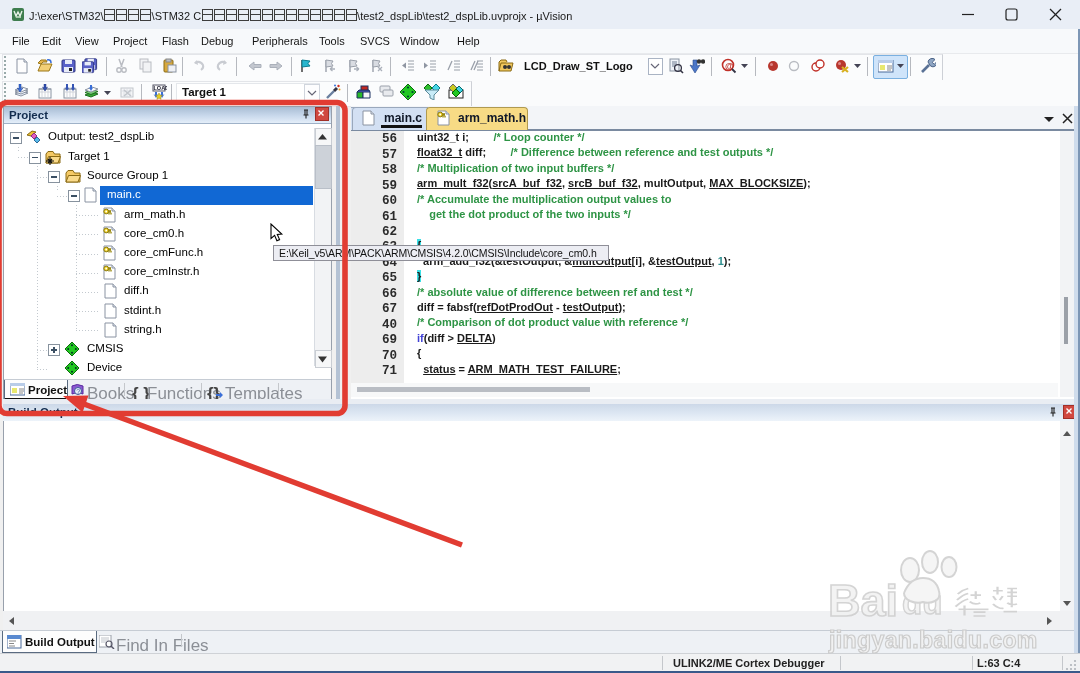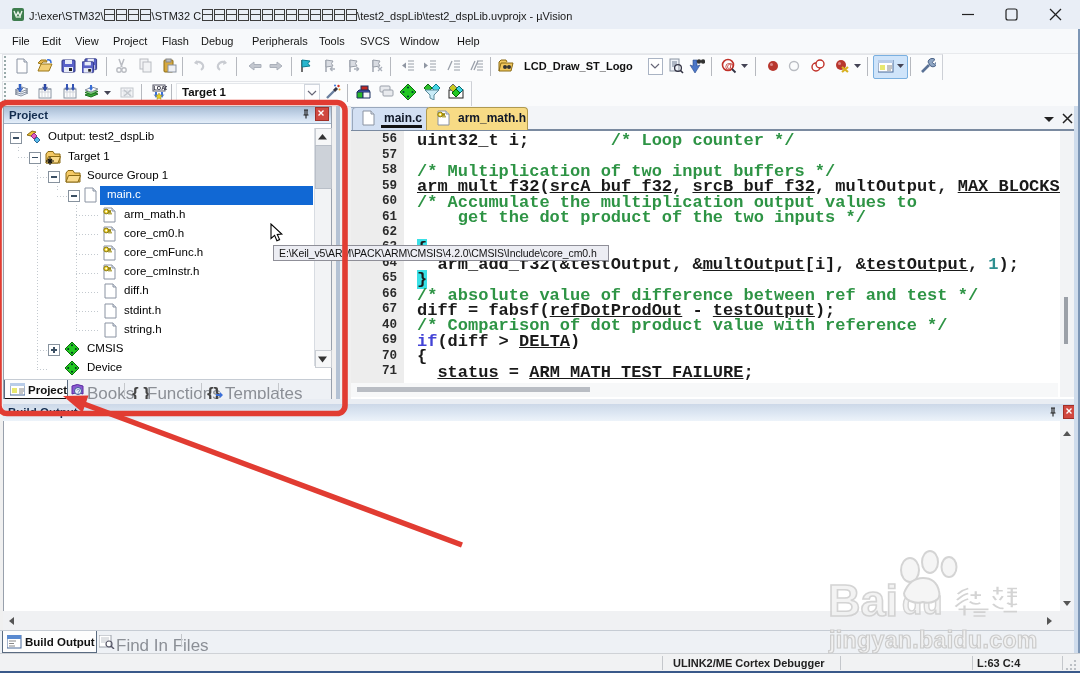--- a/index.html
+++ b/index.html
@@ -32,21 +32,21 @@
 .ptabs{position:absolute;left:0px;top:272px;width:327px;height:21px;background:#eef1f5;border-top:1px solid #c6ccd4;}
 .ptab{position:absolute;font-size:17px;color:#8b8f96;}
 
 .edit{left:351px;top:106px;width:723px;height:293px;background:#fff;}
 .tabstrip{position:absolute;left:0;top:0;width:723px;height:23px;background:#f3f5f8;border-bottom:2px solid #7a8aa0;}
 .tabc{position:absolute;top:1px;height:22px;font-size:12px;}
 .gutter{position:absolute;left:0px;top:25px;width:53px;height:255px;background:#ededed;}
 .lnum{position:absolute;width:46px;text-align:right;font-family:"Liberation Mono",monospace;
  font-size:12.6px;font-weight:bold;color:#2b2b2b;}
 .code{position:absolute;left:66px;top:25px;width:640px;height:255px;}
-.cl{position:absolute;left:0;font-family:Liberation Mono, monospace;font-size:17px;
+.cl{position:absolute;left:0;font-family:Liberation Sans, sans-serif;font-size:11px;
  font-weight:bold;color:#1a1a1a;white-space:pre;}
 .cm{color:#2e9445;}
 .kw{color:#4343d6;}
 .num{color:#2e8f8f;}
 .un{text-decoration:underline;}
 .brc{background:#3ae0e6;}
 
 .bohead{left:3px;top:404px;width:1074px;height:17px;background:linear-gradient(#ccd8e8,#dde7f3 55%,#edf3fa);border-bottom:1px solid #aebfd4;}
 .bohead .t{position:absolute;left:5px;top:2px;font-size:11.5px;font-weight:bold;color:#122c4e;}
 .bocontent{left:3px;top:421px;width:1057px;height:190px;background:#fff;border-left:1px solid #98a0ac;}
@@ -587,20 +587,21 @@
 <div class="lnum" style="left:0px;top:149.9px">64</div>
 <div class="lnum" style="left:0px;top:165.35000000000002px">65</div>
 <div class="lnum" style="left:0px;top:180.8px">66</div>
 <div class="lnum" style="left:0px;top:196.25px">67</div>
 <div class="lnum" style="left:0px;top:211.7px">40</div>
 <div class="lnum" style="left:0px;top:227.14999999999998px">69</div>
 <div class="lnum" style="left:0px;top:242.60000000000002px">70</div>
 <div class="lnum" style="left:0px;top:258.05px">71</div>
 <div class="code">
 <div class="cl" style="top:0.0px">uint32_t i;        <span class="cm">/* Loop counter */</span></div>
+<div class="cl" style="top:15.45px"><span class="un">float32_t</span> diff;        <span class="cm">/* Difference between reference and test outputs */</span></div>
 <div class="cl" style="top:30.9px"><span class="cm">/* Multiplication of two input buffers */</span></div>
 <div class="cl" style="top:46.349999999999994px"><span class="un">arm_mult_f32</span>(<span class="un">srcA_buf_f32</span>, <span class="un">srcB_buf_f32</span>, multOutput, <span class="un">MAX_BLOCKSIZE</span>);</div>
 <div class="cl" style="top:61.8px"><span class="cm">/* Accumulate the multiplication output values to</span></div>
 <div class="cl" style="top:77.25px"><span class="cm">    get the dot product of the two inputs */</span></div>
 <div class="cl" style="top:108.14999999999999px"><span class="brc">{</span></div>
 <div class="cl" style="top:123.6px">  arm_add_f32(&amp;testOutput, &amp;<span class="un">multOutput</span>[i], &amp;<span class="un">testOutput</span>, <span class="num">1</span>);</div>
 <div class="cl" style="top:139.04999999999998px"><span class="brc">}</span></div>
 <div class="cl" style="top:154.5px"><span class="cm">/* absolute value of difference between ref and test */</span></div>
 <div class="cl" style="top:169.95px">diff = fabsf(<span class="un">refDotProdOut</span> - <span class="un">testOutput</span>);</div>
 <div class="cl" style="top:185.39999999999998px"><span class="cm">/* Comparison of dot product value with reference */</span></div>

